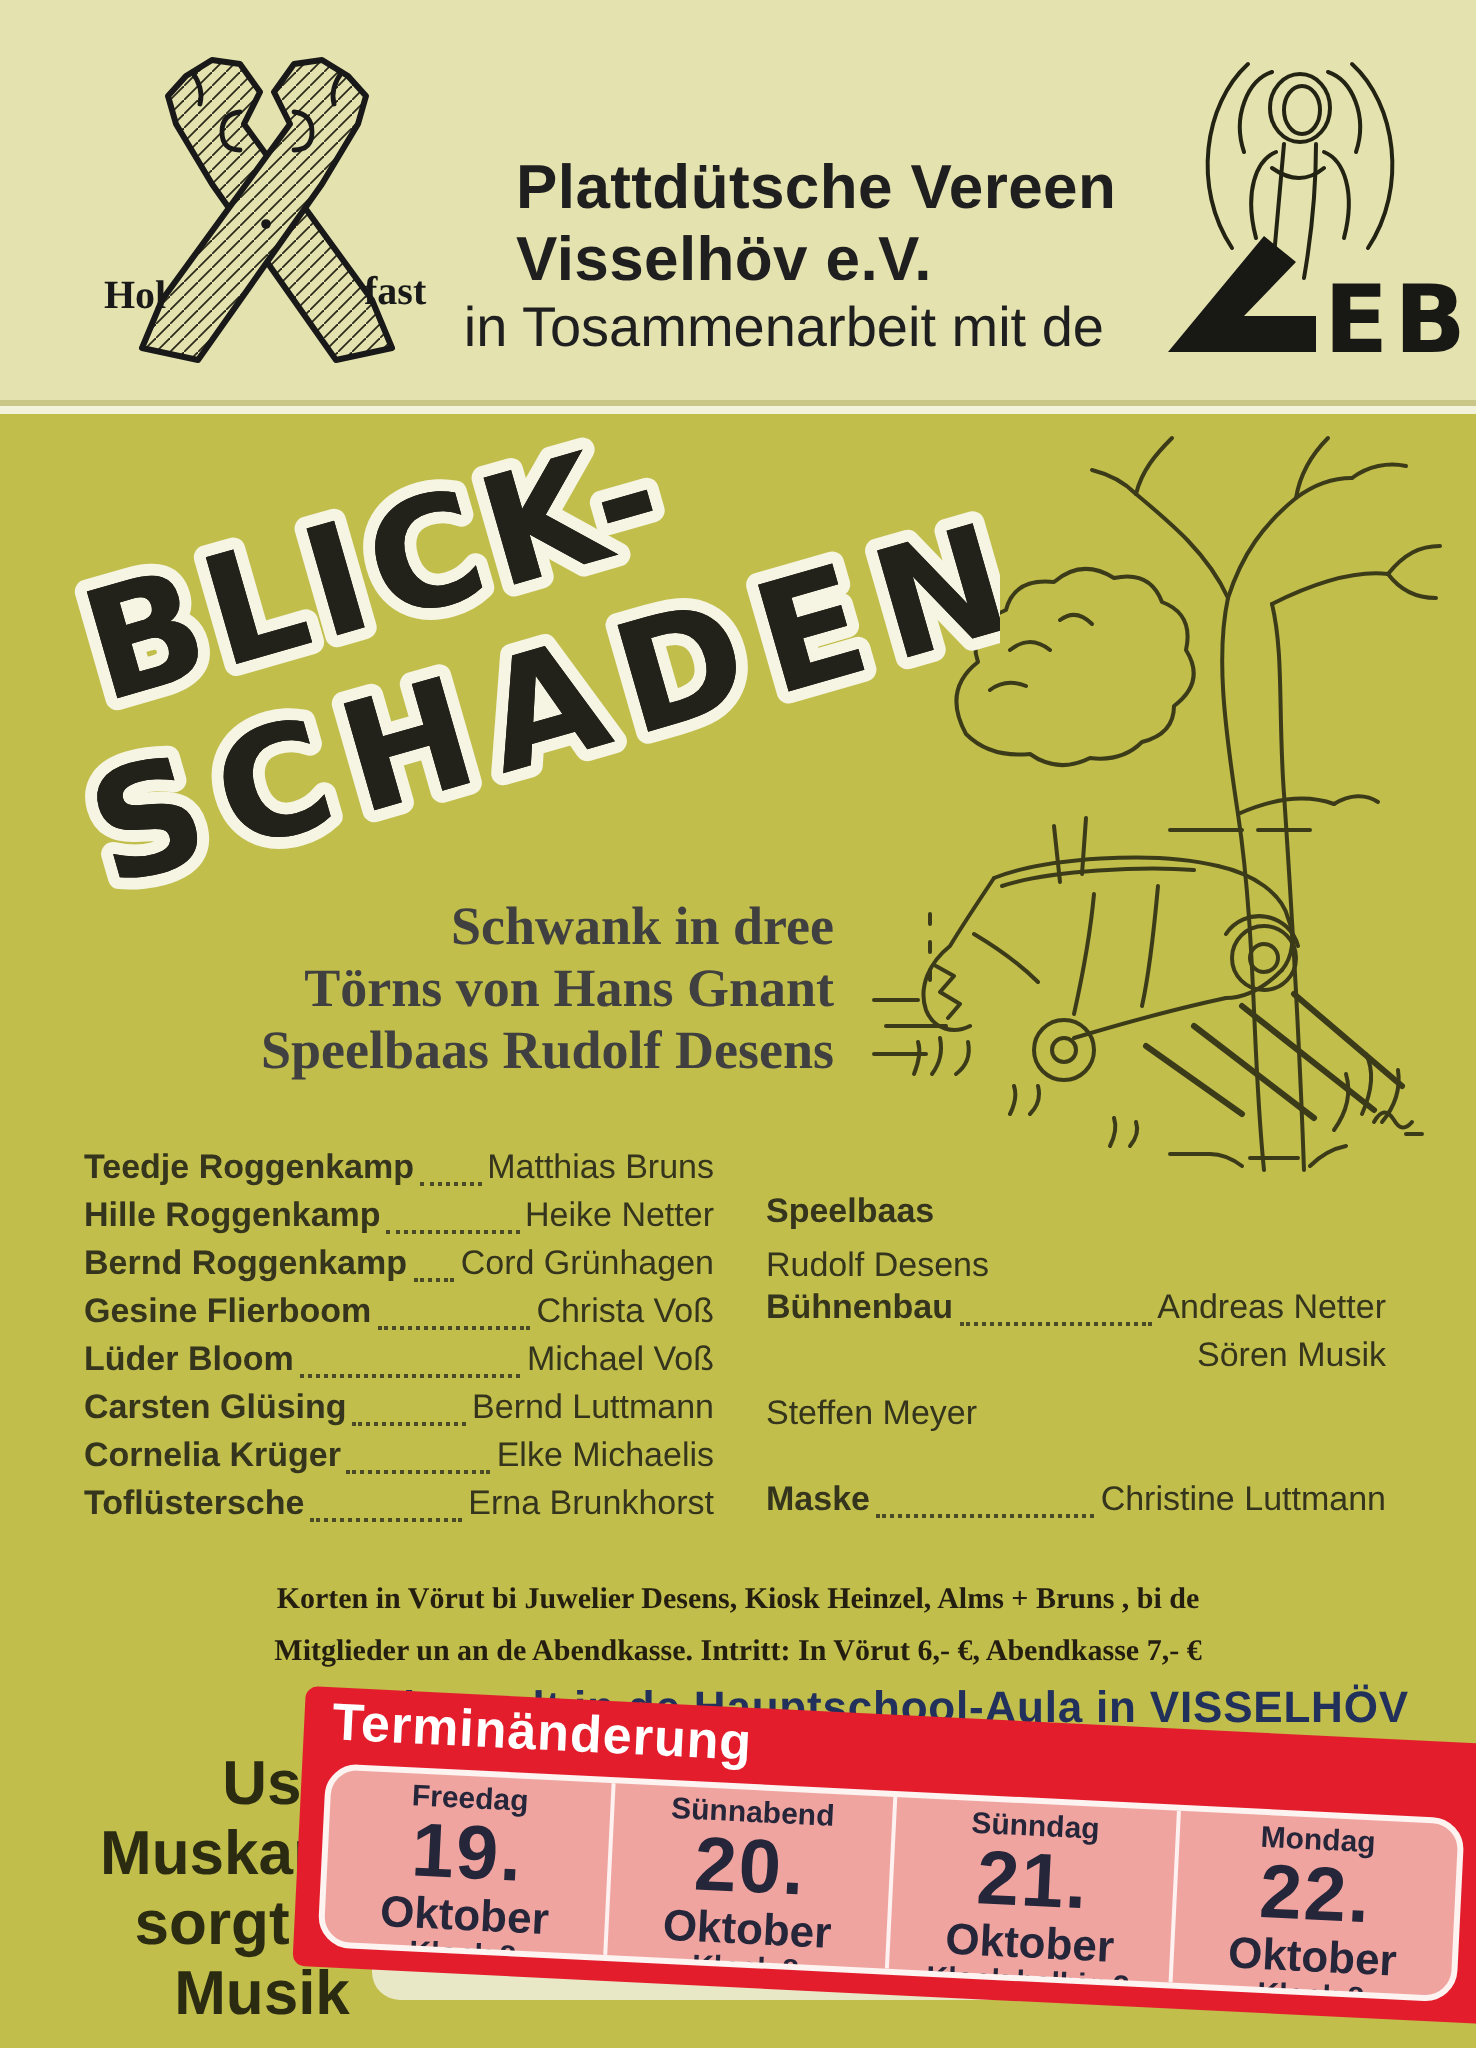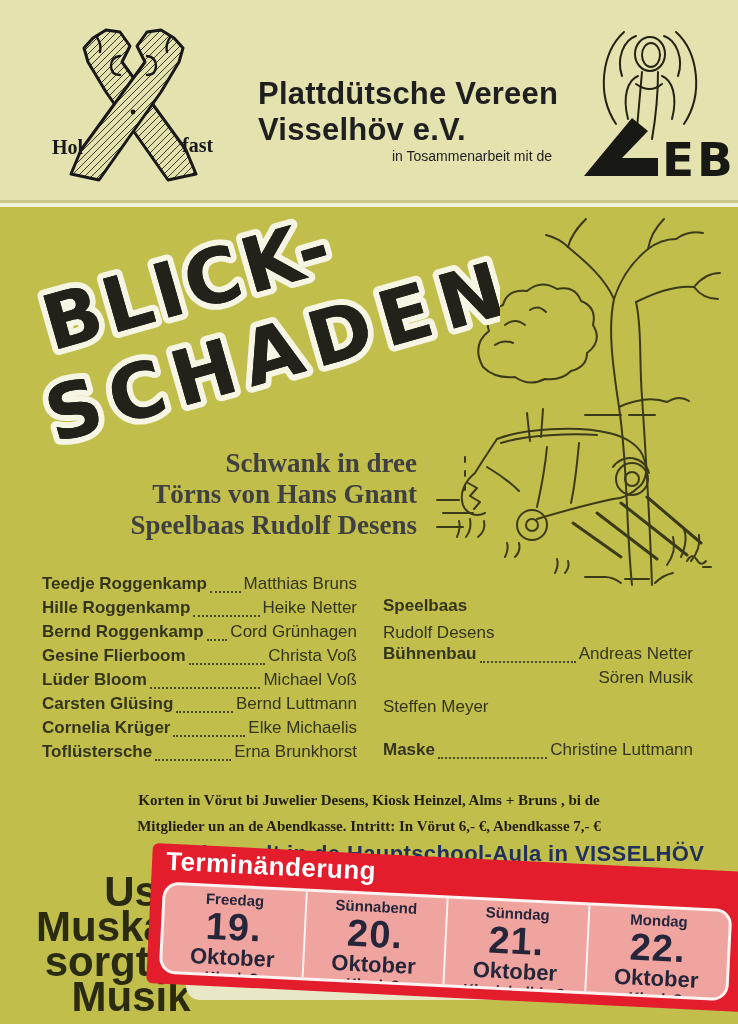--- a/index.html
+++ b/index.html
@@ -8,21 +8,21 @@
     background:#c1be4b;font-family:"Liberation Sans",sans-serif;
   }
   
   .header{position:absolute;left:0;top:0;width:738px;height:200px;background:#e4e2ae;}
   .divider{position:absolute;left:0;top:200px;width:738px;height:7px;
     background:linear-gradient(#c9c687 0 3px,#f3f2da 3px 7px);}
   .logo-holfast{position:absolute;left:36px;top:22px;}
   .org-block{position:absolute;left:258px;top:64px;color:#1f1f1f;font-weight:bold;
     font-size:31px;line-height:36px;letter-spacing:0.2px;margin-top:12px;}
   .coop-line{position:absolute;left:200px;top:148px;width:352px;text-align:right;
-    color:#1f1f1f;font-size:14px;}
+    color:#1f1f1f;font-size:28px;}
   .logo-leb{position:absolute;left:558px;top:24px;}
   
   .title-svg{position:absolute;left:0;top:205px;pointer-events:none;}
   .title-svg text{font-family:"DejaVu Sans",sans-serif;font-weight:bold;font-size:76px;}
   .t1{letter-spacing:4px;}
   .t2{letter-spacing:10px;}
   .halo{fill:#22211a;stroke:#f6f5e3;stroke-width:12px;stroke-linejoin:round;paint-order:stroke;}
   .ink{fill:#22211a;}
   
   .illu{position:absolute;left:435px;top:205px;}
@@ -42,21 +42,21 @@
   .crow .actor{white-space:nowrap;}
   .gap-after{margin-bottom:24px;flex-direction:column;}
   
   .tickets{position:absolute;left:30px;top:787px;width:678px;text-align:center;
     font-family:"Liberation Serif",serif;font-weight:bold;font-size:15px;line-height:26px;color:#231e0f;}
   
   .venue{position:absolute;left:150px;top:841px;width:585px;text-align:center;
     font-weight:bold;font-size:22px;color:#22305c;letter-spacing:0.4px;z-index:1;}
   
   .music{position:absolute;left:36px;top:874px;width:190px;text-align:center;
-    font-weight:bold;font-size:42px;line-height:35px;color:#2b2b12;z-index:1;}
+    font-weight:bold;font-size:31px;line-height:35px;color:#2b2b12;z-index:1;}
   
   .pale-strip{position:absolute;left:186px;top:936px;width:406px;height:64px;
     background:#e9e8c6;border-radius:14px;z-index:2;}
   
   .sticker{position:absolute;left:153px;top:843px;width:598px;height:140px;
     background:#e41d2d;border-radius:6px;transform:rotate(2.8deg);transform-origin:0 0;z-index:3;}
   .sticker-heading{position:absolute;left:14px;top:2px;color:#ffffff;
     font-weight:bold;font-size:26px;letter-spacing:0.5px;}
   .sticker-panel{position:absolute;left:12px;right:16px;top:38px;bottom:10px;
     background:#f0a4a0;border:3px solid #fdf3f0;border-radius:16px;display:flex;overflow:hidden;}

